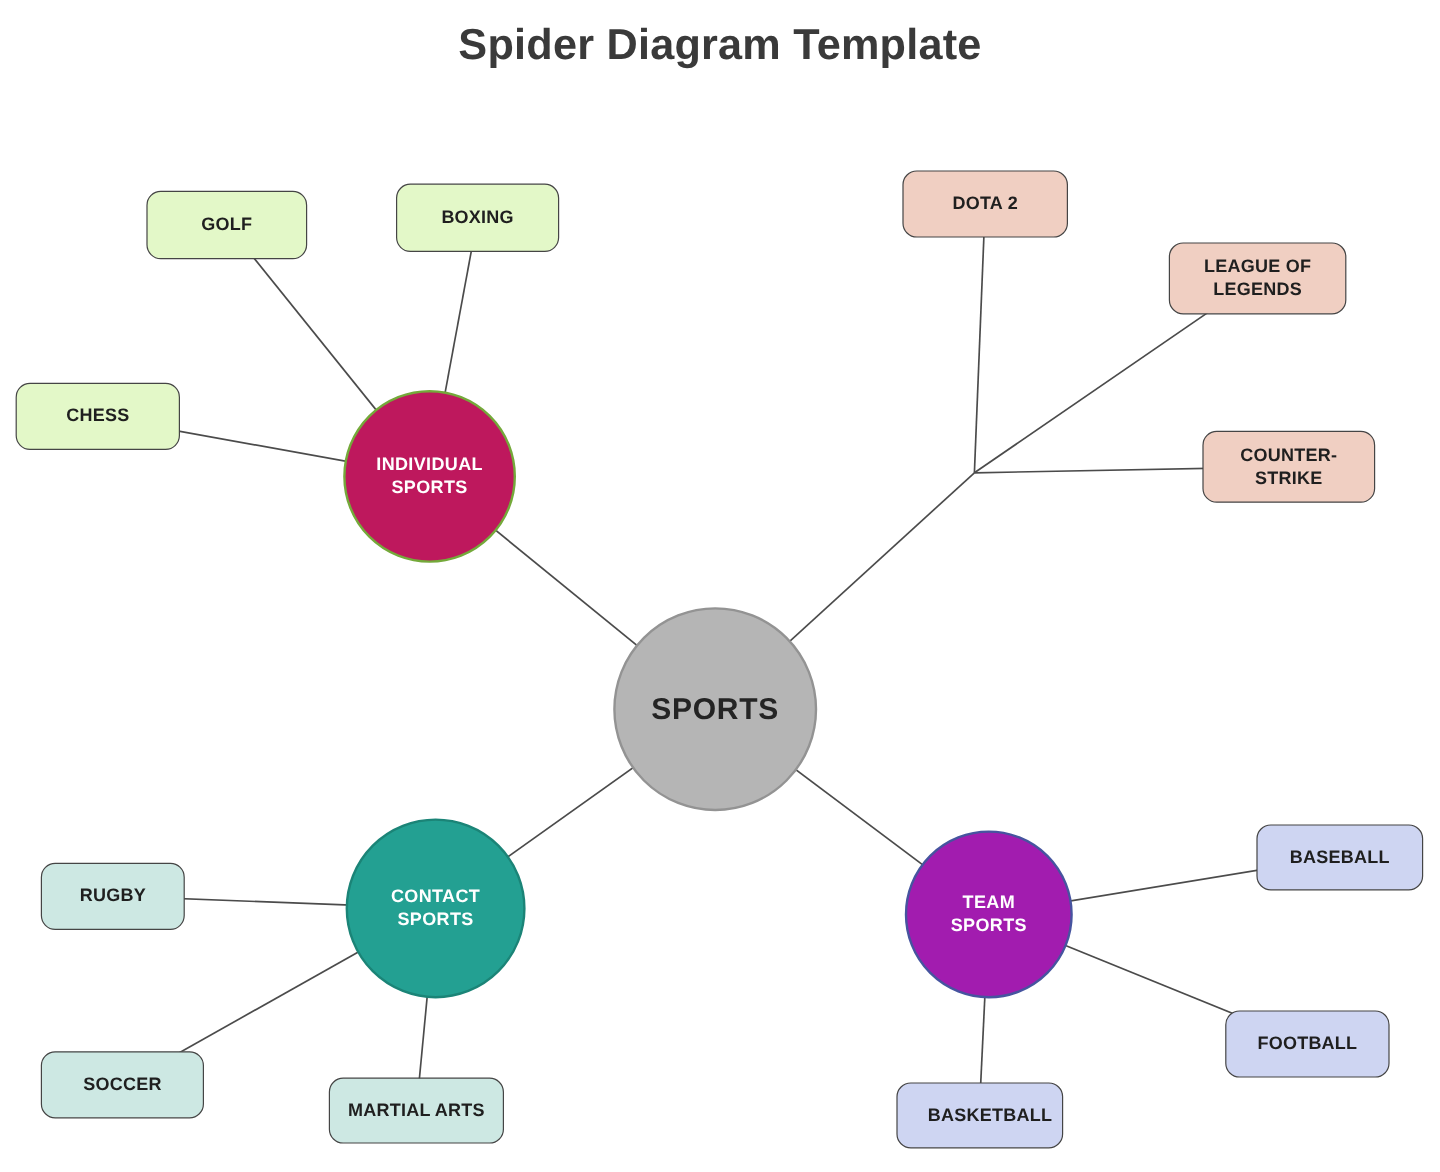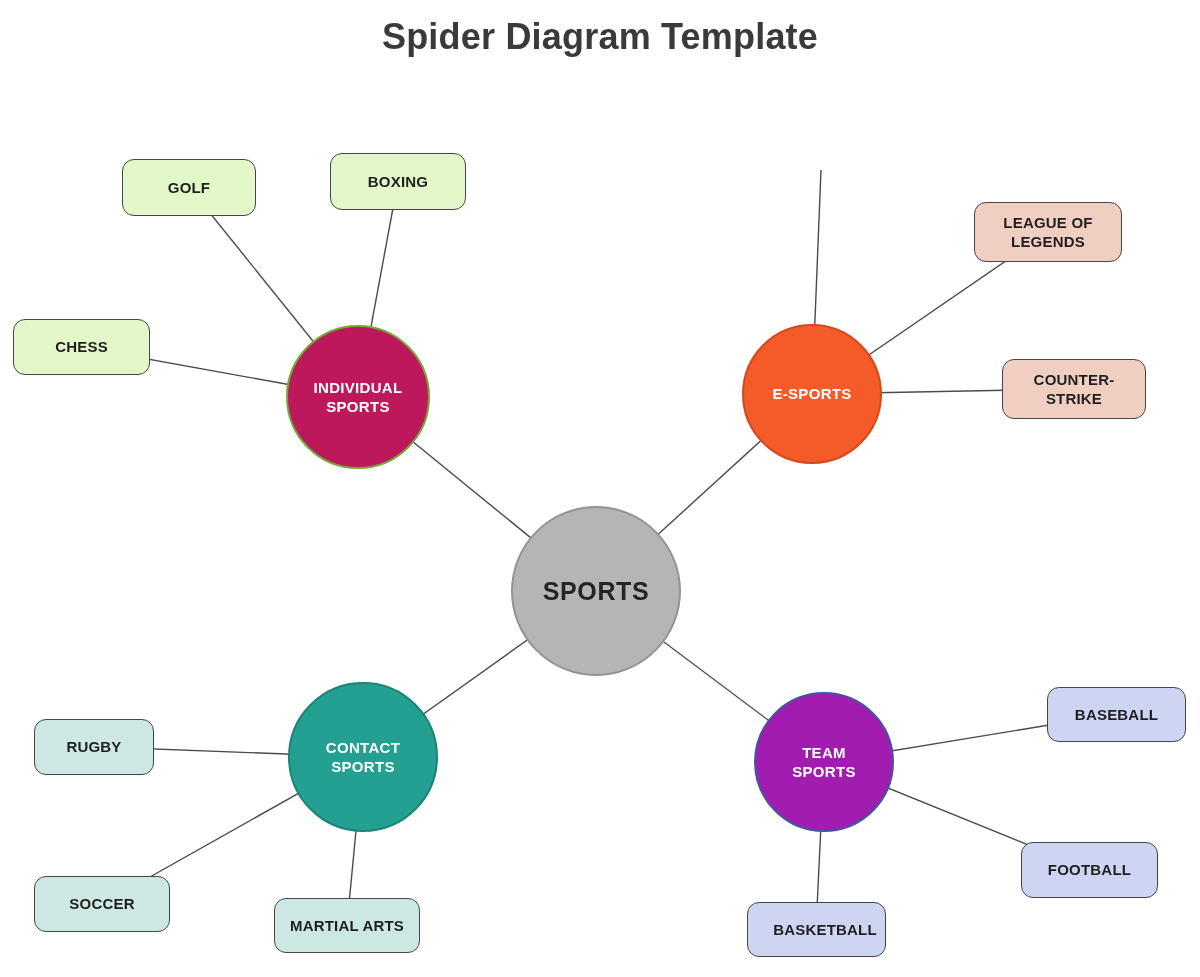--- a/index.html
+++ b/index.html
@@ -77,34 +77,34 @@
     <line x1="824" y1="762" x2="1116" y2="714" stroke="#4b4b4b"></line>
     <line x1="824" y1="762" x2="1090" y2="870" stroke="#4b4b4b"></line>
     <line x1="824" y1="762" x2="816" y2="929" stroke="#4b4b4b"></line>
   </svg>
 
   <div class="circle center" style="left: 511px; top: 506px; width: 170px; height: 170px; background: rgb(181, 181, 181); border-color: rgb(147, 147, 147);">SPORTS</div>
 
   <div class="circle branch" style="left: 286px; top: 325px; width: 144px; height: 144px; background: #be185d; border-color: rgb(116, 169, 58);">INDIVIDUAL
 SPORTS</div>
 
-  <div class="circle branch" style="left: 742px; top: 324px; width: 140px; height: 140px; background: rgb(244, 91, 41); border-color: rgb(214, 72, 28);">E-SPORTS</div>
 
   <div class="circle branch" style="left: 288px; top: 682px; width: 150px; height: 150px; background: rgb(35, 160, 146); border-color: rgb(27, 132, 119);">CONTACT
 SPORTS</div>
 
   <div class="circle branch" style="left: 754px; top: 692px; width: 140px; height: 140px; background: #a21caf; border-color: rgb(70, 84, 159);">TEAM
 SPORTS</div>
 
   <div class="leaf" style="left: 122px; top: 159px; width: 134px; height: 57px; background: rgb(227, 248, 200); border-color: rgb(69, 69, 69);">GOLF</div>
 
   <div class="leaf" style="left: 330px; top: 153px; width: 136px; height: 57px; background: rgb(227, 248, 200); border-color: rgb(69, 69, 69);">BOXING</div>
 
   <div class="leaf" style="left: 13px; top: 319px; width: 137px; height: 56px; background: rgb(227, 248, 200); border-color: rgb(69, 69, 69);">CHESS</div>
 
+  <div class="leaf" style="left: 752px; top: 142px; width: 138px; height: 56px; background: rgb(240, 207, 194); border-color: rgb(69, 69, 69);">DOTA 2</div>
 
   <div class="leaf" style="left: 974px; top: 202px; width: 148px; height: 60px; background: rgb(240, 207, 194); border-color: rgb(69, 69, 69);">LEAGUE OF
 LEGENDS</div>
 
   <div class="leaf" style="left: 1002px; top: 359px; width: 144px; height: 60px; background: rgb(240, 207, 194); border-color: rgb(69, 69, 69);">COUNTER-
 STRIKE</div>
 
   <div class="leaf" style="left: 34px; top: 719px; width: 120px; height: 56px; background: rgb(205, 232, 227); border-color: rgb(69, 69, 69);">RUGBY</div>
 
   <div class="leaf" style="left: 274px; top: 898px; width: 146px; height: 55px; background: rgb(205, 232, 227); border-color: rgb(69, 69, 69);">MARTIAL ARTS</div>

